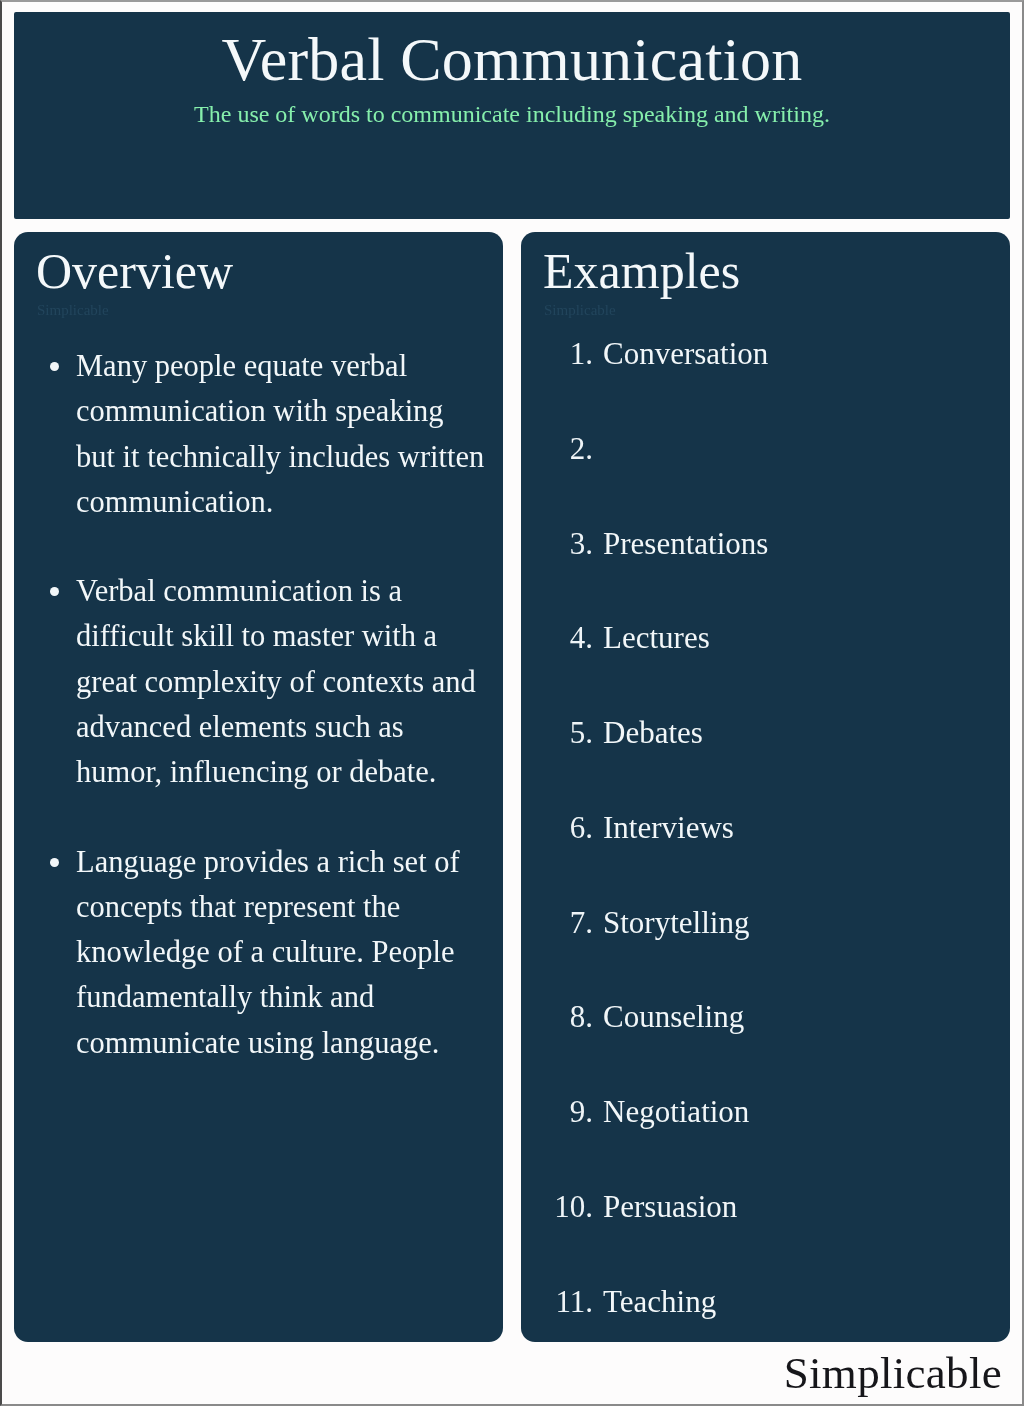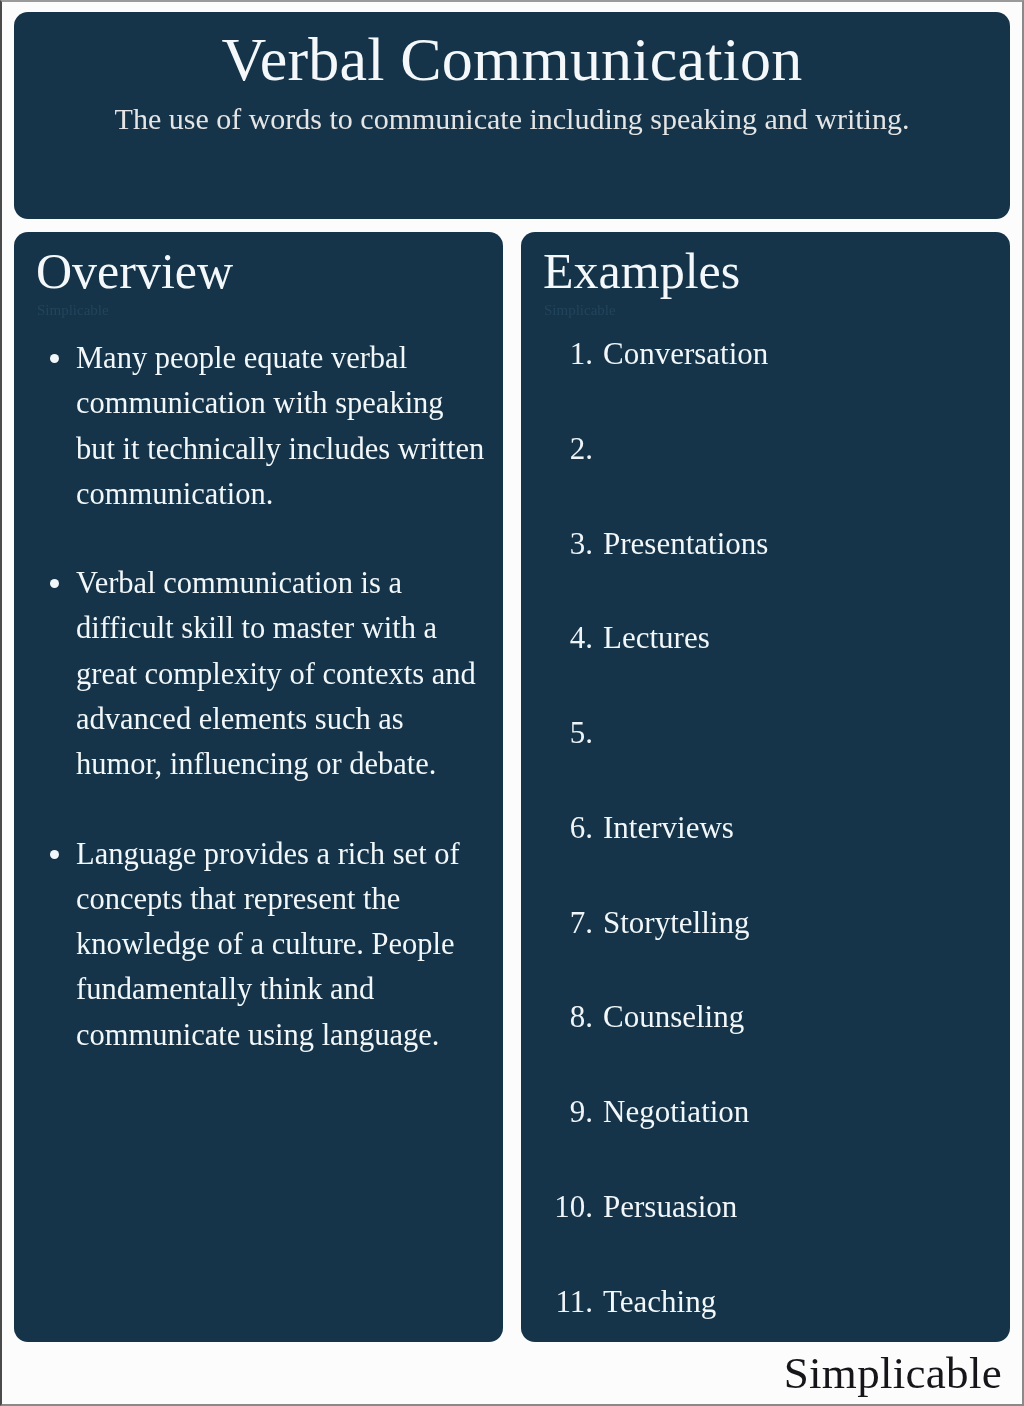--- a/index.html
+++ b/index.html
@@ -25,44 +25,44 @@
     border-top-color: #9a9a9a;
     border-left-color: #4a4a4a;
     padding: 10px 12px 0 12px;
     display: flex;
     flex-direction: column;
   }
 
   
   .header-card {
     background: #153449;
-    border-radius: 14px;
+    border-radius: 2px;
     padding: 10px 30px 20px 30px;
     text-align: center;
     flex: 0 0 auto;
     height: 207px;
     display: flex;
     flex-direction: column;
     justify-content: flex-start;
   }
 
   .header-title {
     color: #f4f8fa;
     font-family: "Liberation Serif", "DejaVu Serif", serif;
     font-size: 62px;
     line-height: 1.02;
     font-weight: 400;
     letter-spacing: 0.2px;
     margin-top: 6px;
   }
 
   .header-subtitle {
-    color: #e5e5e5;
-    font-family: "Liberation Serif", "DejaVu Serif", serif;
-    font-size: 30px;
+    color: #86efac;
+    font-family: "Liberation Serif", "DejaVu Serif", serif;
+    font-size: 24px;
     line-height: 1.48;
     font-weight: 400;
     margin: 6px auto 0 auto;
     max-width: 890px;
   }
 
   
   .columns {
     display: flex;
     gap: 18px;
@@ -101,21 +101,21 @@
     line-height: 1;
     padding-left: 7px;
     margin-top: 5px;
     margin-bottom: 2px;
     user-select: none;
   }
 
   
   .bullet-list {
     list-style: none;
-    margin-top: 16px;
+    margin-top: 24px;
     padding-left: 12px;
   }
 
   .bullet-item {
     position: relative;
     color: #f2f7f9;
     font-family: "Liberation Serif", "DejaVu Serif", serif;
     font-size: 30.5px;
     line-height: 1.485;
     padding-left: 34px;
@@ -224,20 +224,21 @@
         <li class="num-item">
           <span class="num-marker">3.</span>
           <span class="num-label">Presentations</span>
         </li>
         <li class="num-item">
           <span class="num-marker">4.</span>
           <span class="num-label">Lectures</span>
         </li>
         <li class="num-item">
           <span class="num-marker">5.</span>
+          <span class="num-label">Debates</span>
         </li>
         <li class="num-item">
           <span class="num-marker">6.</span>
           <span class="num-label">Interviews</span>
         </li>
         <li class="num-item">
           <span class="num-marker">7.</span>
           <span class="num-label">Storytelling</span>
         </li>
         <li class="num-item">

